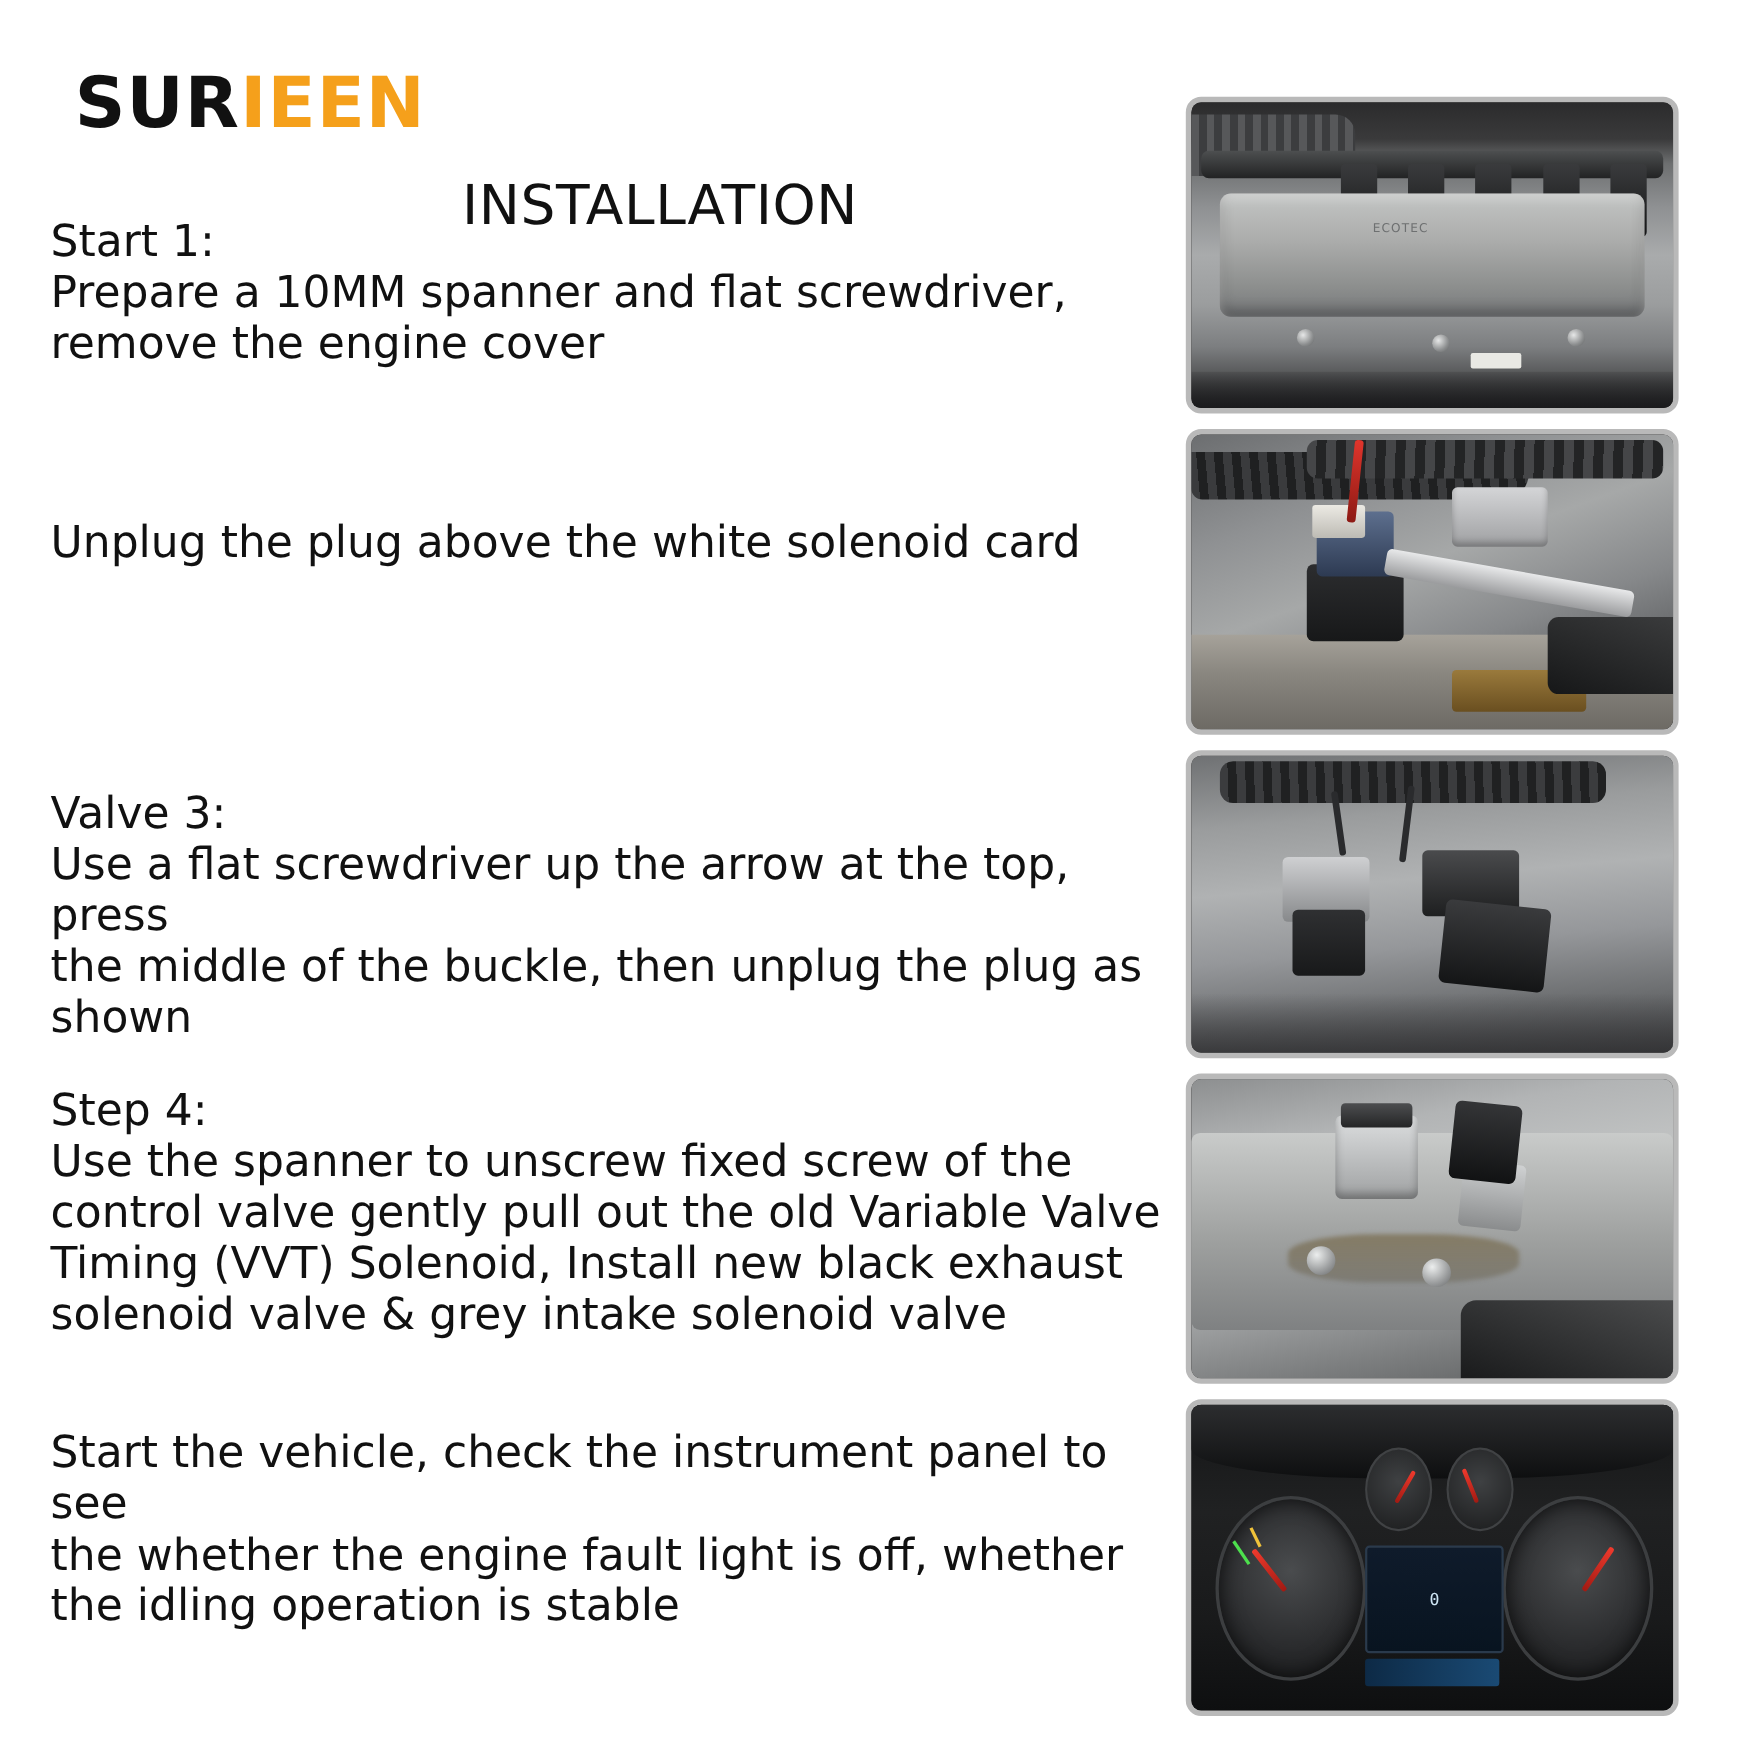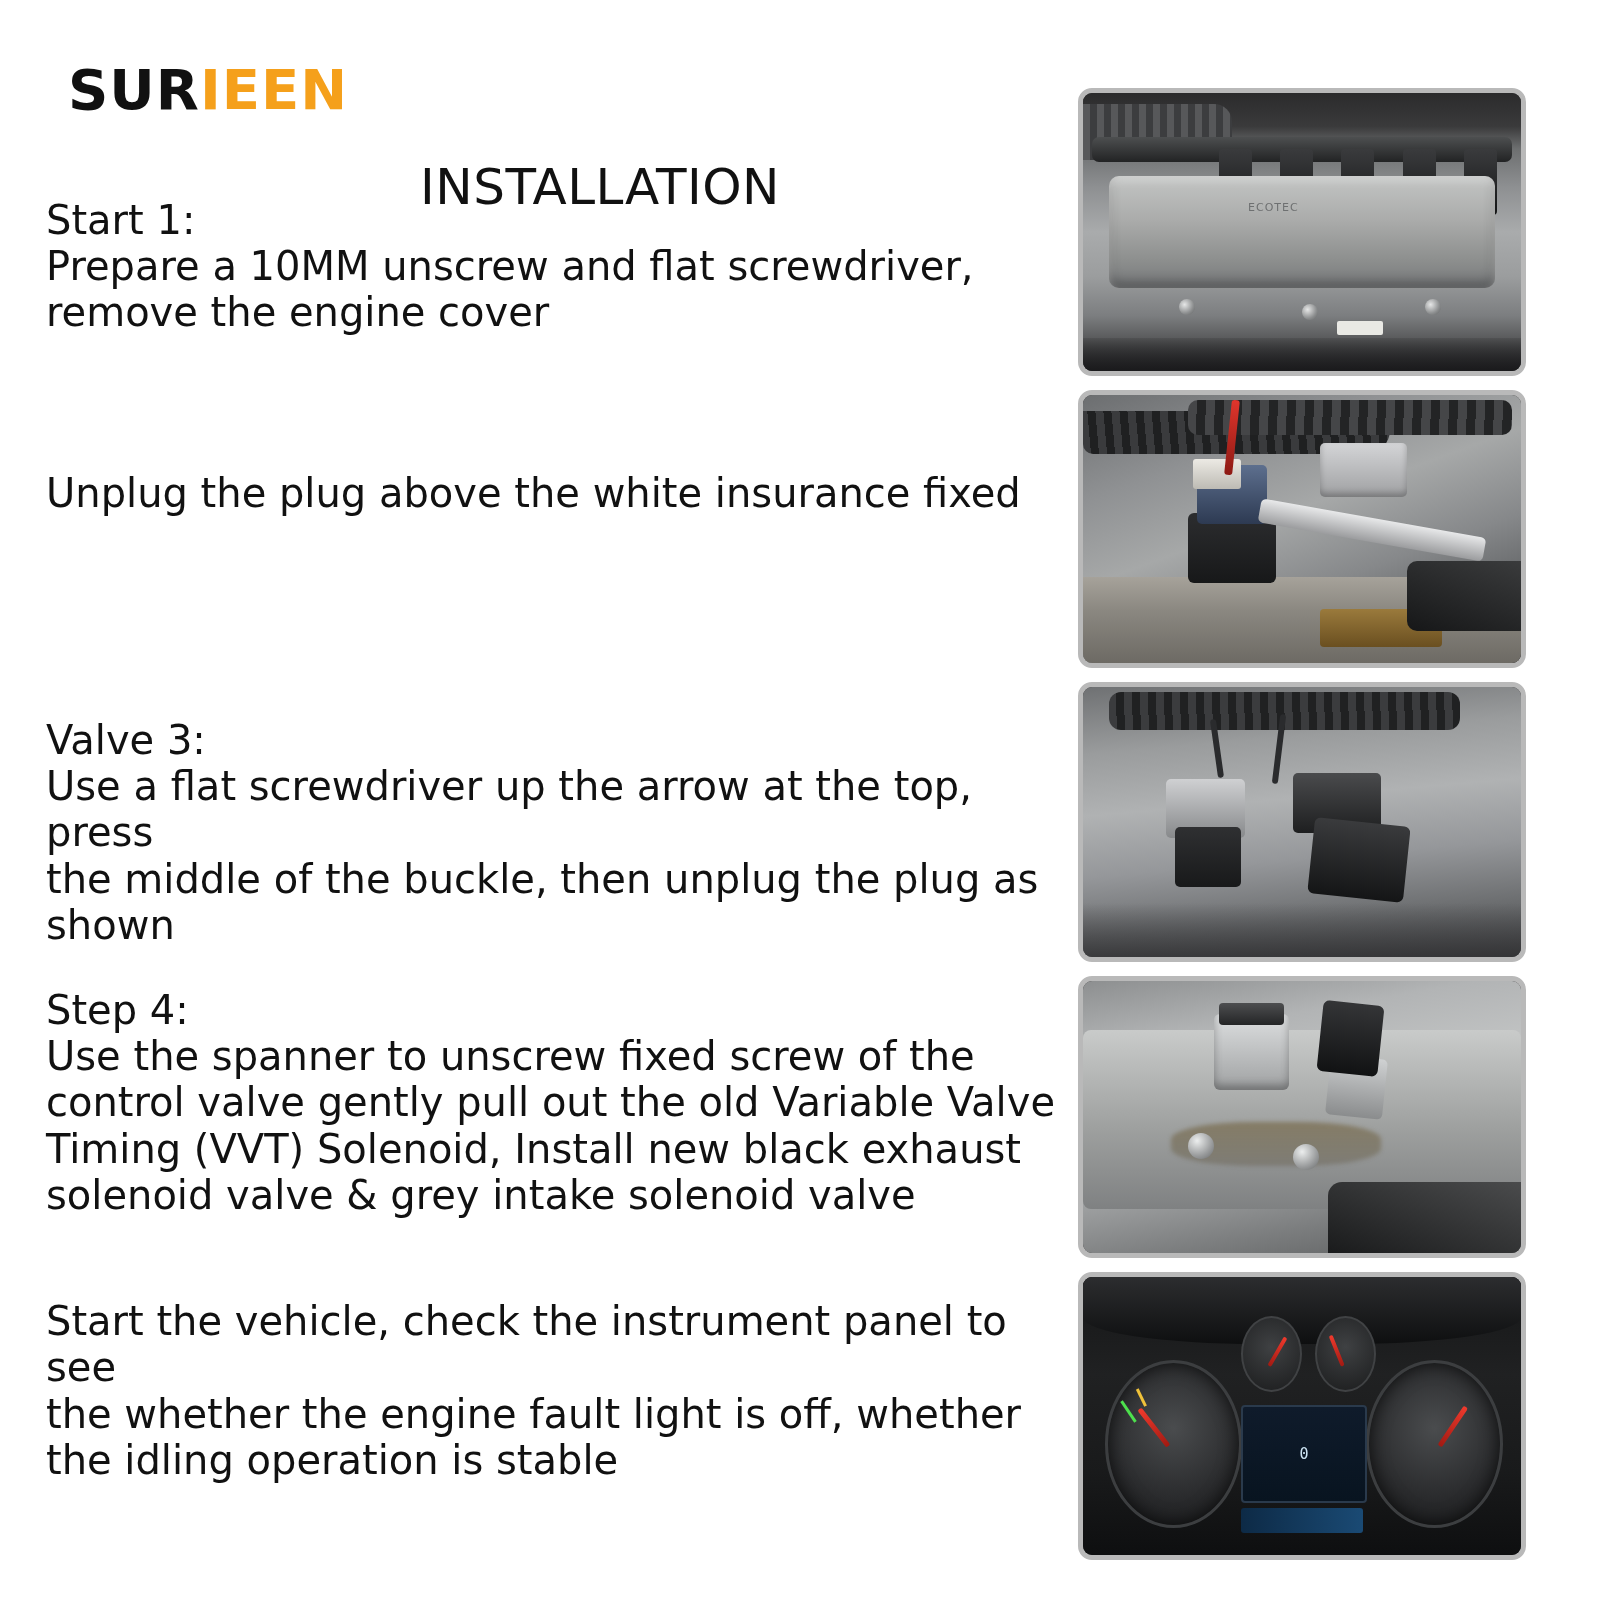--- a/index.html
+++ b/index.html
@@ -15,21 +15,21 @@
     overflow: hidden;
   }
 
   
   .logo {
     position: absolute;
     left: 68px;
     top: 62px;
     font-family: "DejaVu Sans", sans-serif;
     font-weight: bold;
-    font-size: 56px;
+    font-size: 64px;
     letter-spacing: 1px;
     line-height: 1;
     white-space: nowrap;
   }
   .logo .part-dark { color: #111111; }
   .logo .part-accent { color: #f5a01b; }
 
   
   .title {
     position: absolute;
@@ -360,26 +360,26 @@
 <div class="logo">
   <span class="part-dark">SUR</span><span class="part-accent">IEEN</span>
 </div>
 
 <div class="title">INSTALLATION</div>
 
 <div class="steps">
 
   <div class="step step-1">
     <div class="step-label">Start 1:</div>
-    <div class="step-text">Prepare a 10MM unscrew and flat screwdriver,
+    <div class="step-text">Prepare a 10MM spanner and flat screwdriver,
 remove the engine cover</div>
   </div>
 
   <div class="step step-2">
-    <div class="step-text">Unplug the plug above the white insurance fixed</div>
+    <div class="step-text">Unplug the plug above the white solenoid card</div>
   </div>
 
   <div class="step step-3">
     <div class="step-label">Valve 3:</div>
     <div class="step-text">Use a flat screwdriver up the arrow at the top, press
 the middle of the buckle, then unplug the plug as
 shown</div>
   </div>
 
   <div class="step step-4">

